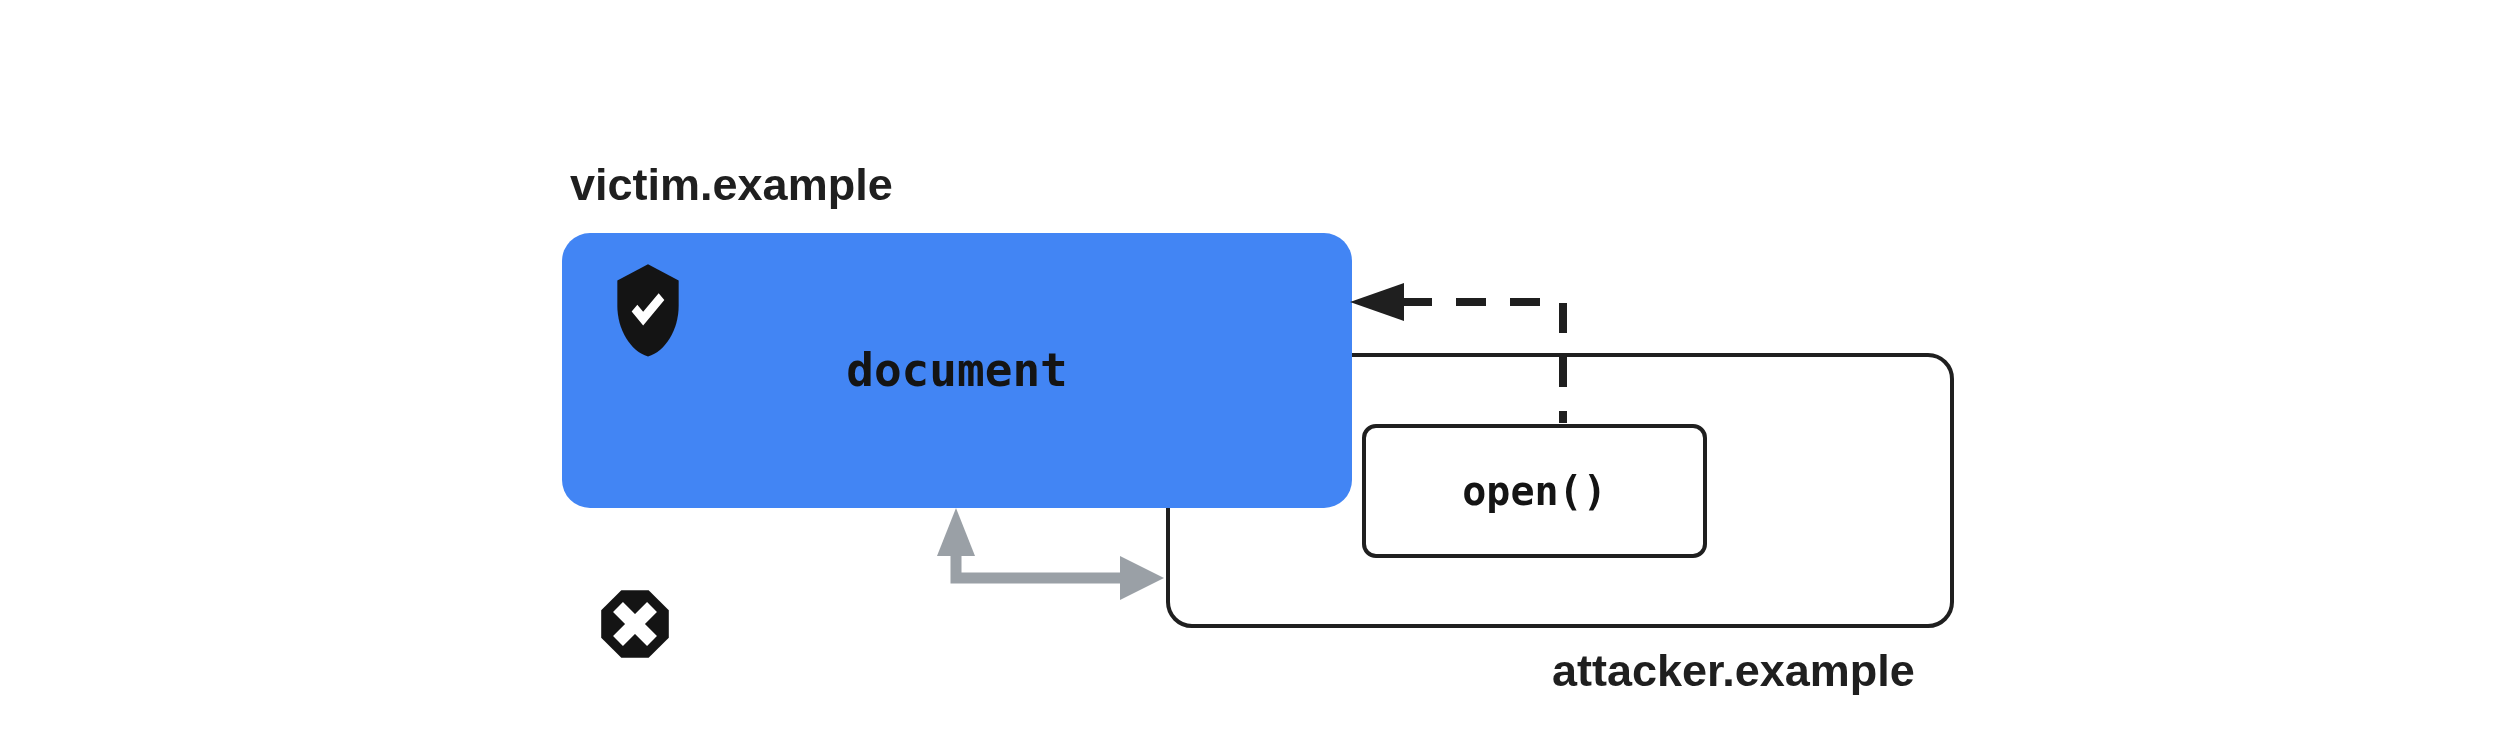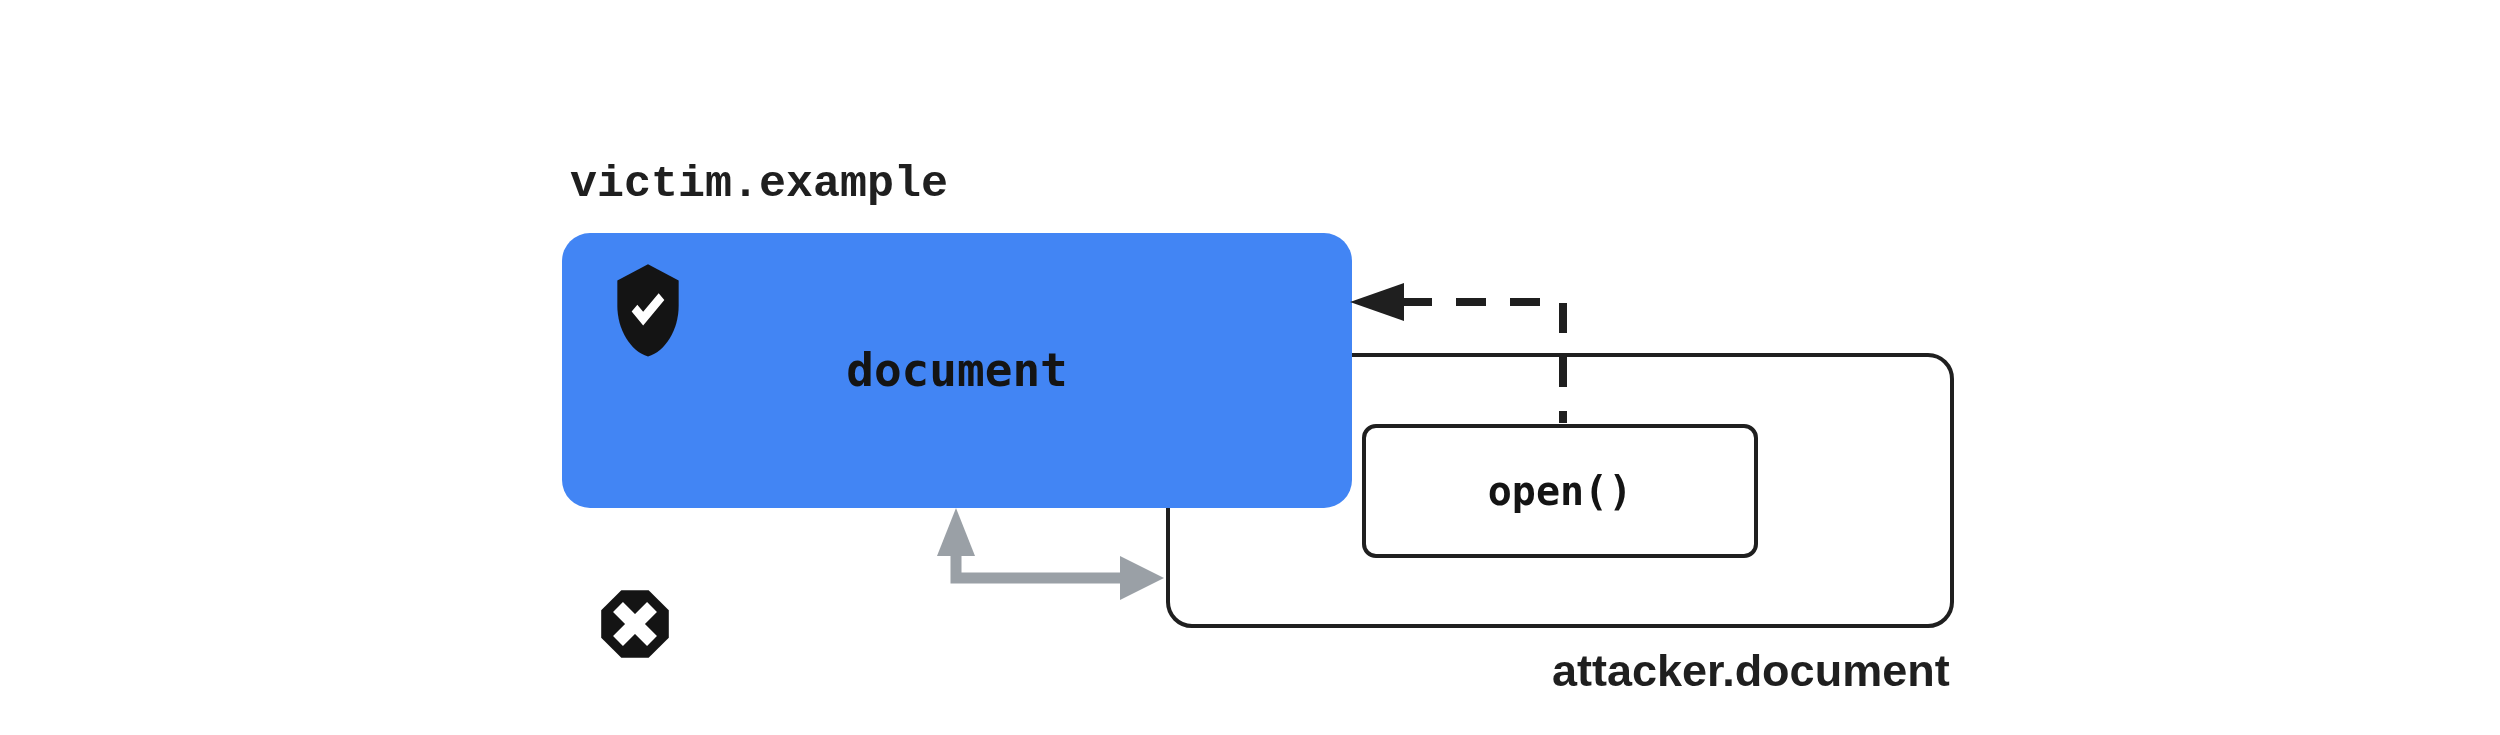--- a/index.html
+++ b/index.html
@@ -20,21 +20,21 @@
   }
   .label{
     position:absolute;
     font-weight:700;
     font-size:45px;
     line-height:54px;
     color:var(--ink);
     letter-spacing:0px;
     white-space:nowrap;
   }
-  .victim-label{left:570px;top:158px;font-family:Liberation Mono, monospace;}
+  .victim-label{left:570px;top:158px;}
   .attacker-label{left:1552px;top:644px;}
 
   .victim-window{
     position:absolute;
     left:562px;top:233px;
     width:790px;height:275px;
     background:var(--blue);
     border-radius:28px;
     z-index:30;
     display:flex;
@@ -63,21 +63,21 @@
     left:1166px;top:353px;
     width:788px;height:275px;
     border:4px solid var(--ink);
     border-radius:26px;
     background:transparent;
     z-index:10;
   }
   .open-box{
     position:absolute;
     left:1362px;top:424px;
-    width:396px;height:134px;
+    width:345px;height:134px;
     border:4px solid var(--ink);
     border-radius:14px;
     background:var(--bg);
     z-index:12;
     display:flex;align-items:center;justify-content:center;
     font-size:40px;
   }
 
   .no-comm-icon{
     position:absolute;
@@ -108,21 +108,21 @@
     </svg>
     <div class="code code-line">document</div>
   </div>
 
   <div class="attacker-window"></div>
 
   <div class="open-box code">
     <span>open()</span>
   </div>
 
-  <div class="label attacker-label">attacker.document</div>
+  <div class="label attacker-label">attacker.example</div>
 
   <svg class="no-comm-icon" viewBox="0 0 24 24">
     <polygon points="7.8,1.6 16.2,1.6 22.4,7.8 22.4,16.2 16.2,22.4 7.8,22.4 1.6,16.2 1.6,7.8" fill="#141414"></polygon>
     <g transform="rotate(45 12 12)" fill="#ffffff">
       <rect x="4.6" y="9.85" width="14.8" height="4.3"></rect>
       <rect x="9.85" y="4.6" width="4.3" height="14.8"></rect>
     </g>
   </svg>
 
 

